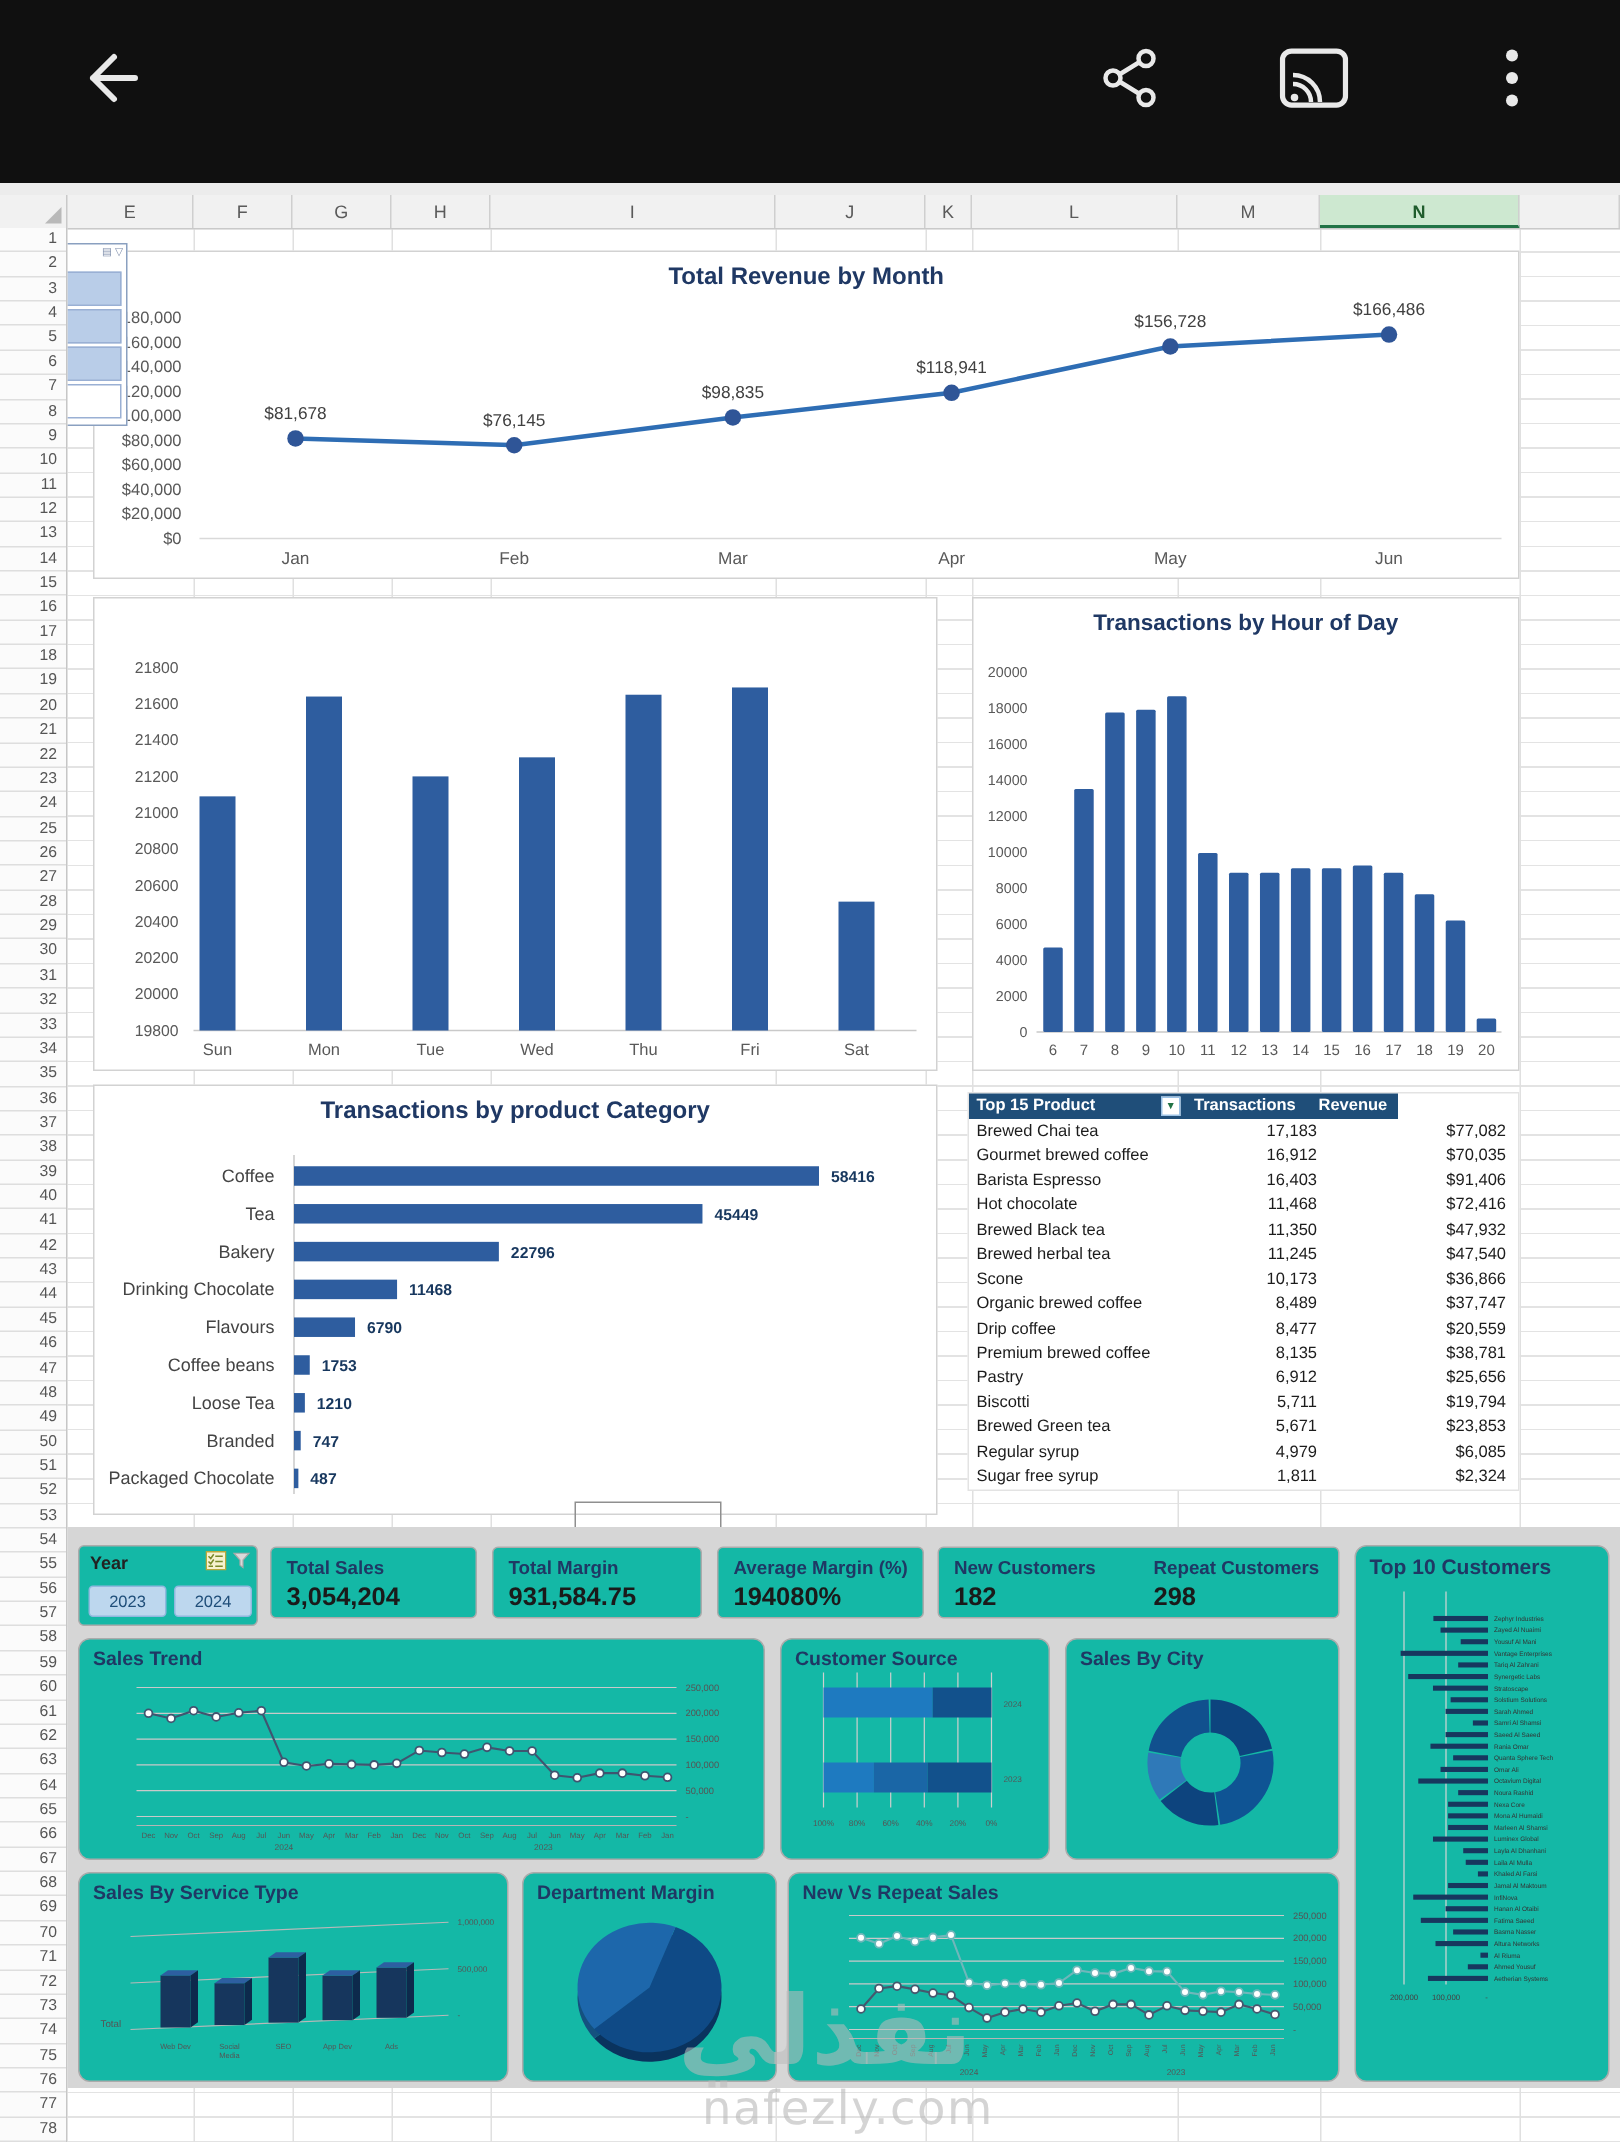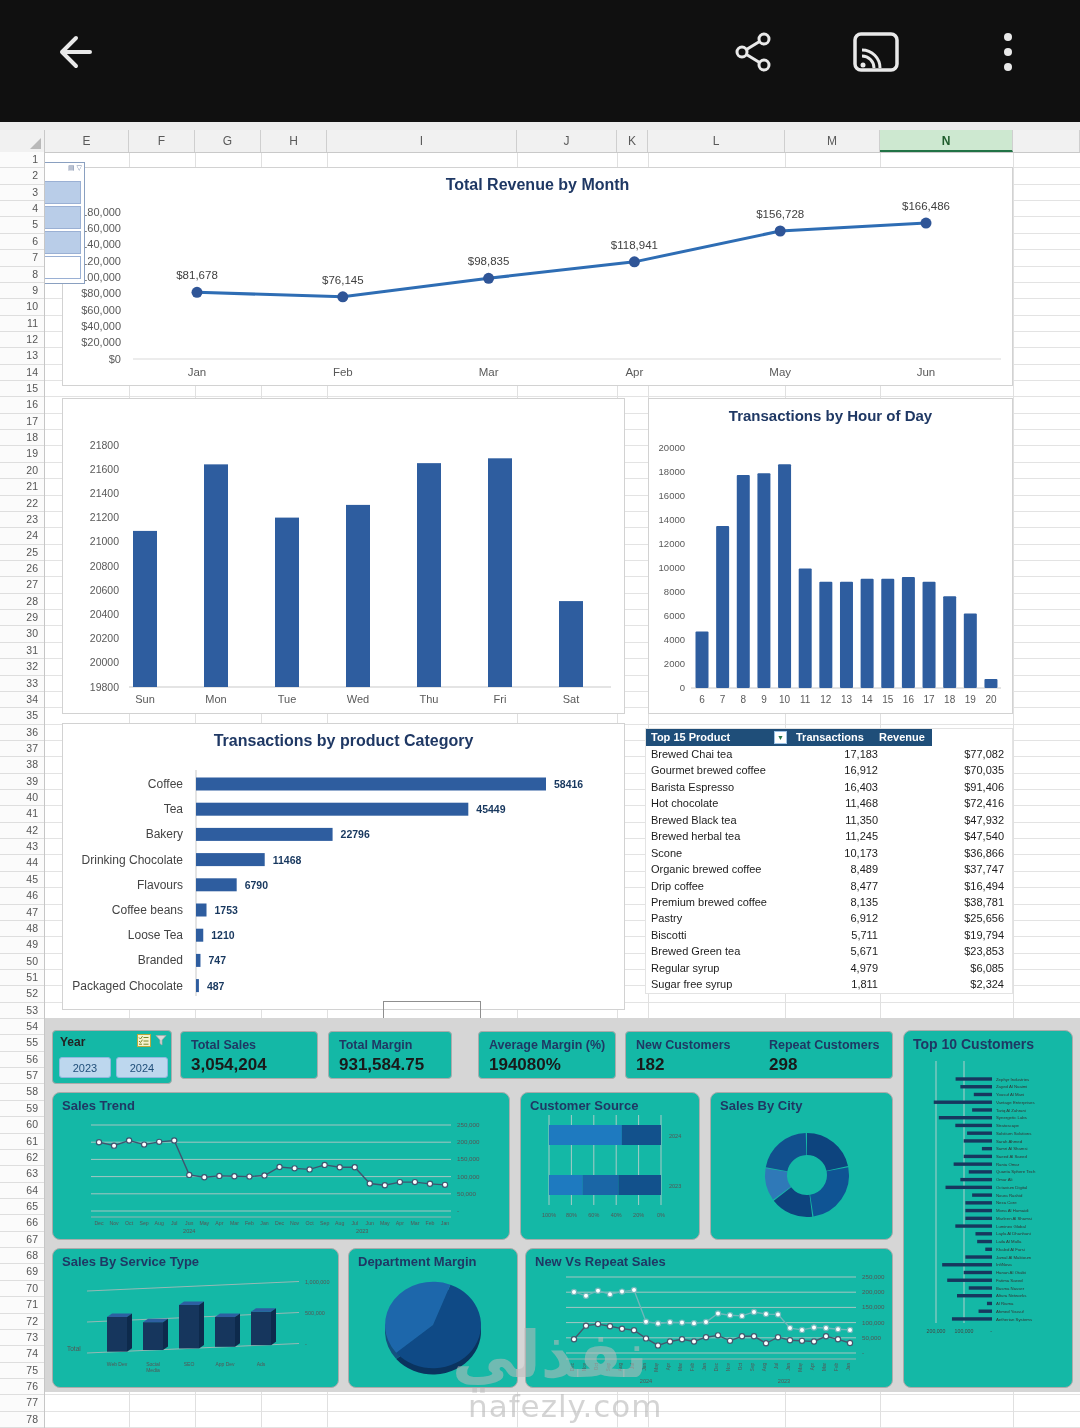--- a/index.html
+++ b/index.html
@@ -64,21 +64,21 @@
   #d-slicer{left:7px;top:12px;width:120px;height:54px;border-radius:4px;}
   #d-slicer .sh{position:absolute;left:7px;top:4px;font-size:12px;font-weight:bold;color:#222;}
   .slicebtn{position:absolute;top:26px;width:52px;height:21px;background:#bdd7ee;border:1px solid #8fb8de;border-radius:3px;font-size:11px;color:#1f4e79;text-align:center;line-height:21px;cursor:pointer;box-sizing:border-box;}
   #sb-2023{left:6px;} #sb-2024{left:63px;}
   .sicon{position:absolute;top:3px;width:14px;height:13px;}
   #si-multi{left:84px;} #si-clear{left:101px;}
   .kpi{padding:6px 10px;}
   .kpi .kl{font-size:12.5px;font-weight:bold;color:#1f3864;white-space:nowrap;}
   .kpi .kv{font-size:17px;font-weight:bold;color:#1a1a1a;margin-top:3px;}
   #d-k1{left:135px;top:13px;width:138px;height:48px;border-radius:4px;}
-  #d-k2{left:283px;top:13px;width:124px;height:48px;border-radius:4px;}
+  #d-k2{left:283px;top:13px;width:140px;height:48px;border-radius:4px;}
   #d-k3{left:433px;top:13px;width:138px;height:48px;border-radius:4px;}
   #d-k4{left:580px;top:13px;width:268px;height:48px;border-radius:4px;display:flex;}
   #d-k4 .kpi{flex:1;}
   #d-top10{left:858px;top:12px;width:170px;height:358px;border-radius:8px;}
   #d-top10 .dtitle{font-size:14px;}
   #d-trend{left:7px;top:74px;width:458px;height:148px;border-radius:8px;}
   #d-src{left:475px;top:74px;width:180px;height:148px;border-radius:8px;}
   #d-city{left:665px;top:74px;width:183px;height:148px;border-radius:8px;}
   #d-svc{left:7px;top:230px;width:287px;height:140px;border-radius:8px;}
   #d-dept{left:303px;top:230px;width:170px;height:140px;border-radius:8px;}
@@ -434,21 +434,21 @@
           <span class="r">$36,866</span>
         </div>
         <div class="t15r">
           <span class="n">Organic brewed coffee</span>
           <span class="t">8,489</span>
           <span class="r">$37,747</span>
         </div>
         <div class="t15r">
           <span class="n">Drip coffee</span>
           <span class="t">8,477</span>
-          <span class="r">$16,494</span>
+          <span class="r">$20,559</span>
         </div>
         <div class="t15r">
           <span class="n">Premium brewed coffee</span>
           <span class="t">8,135</span>
           <span class="r">$38,781</span>
         </div>
         <div class="t15r">
           <span class="n">Pastry</span>
           <span class="t">6,912</span>
           <span class="r">$25,656</span>

